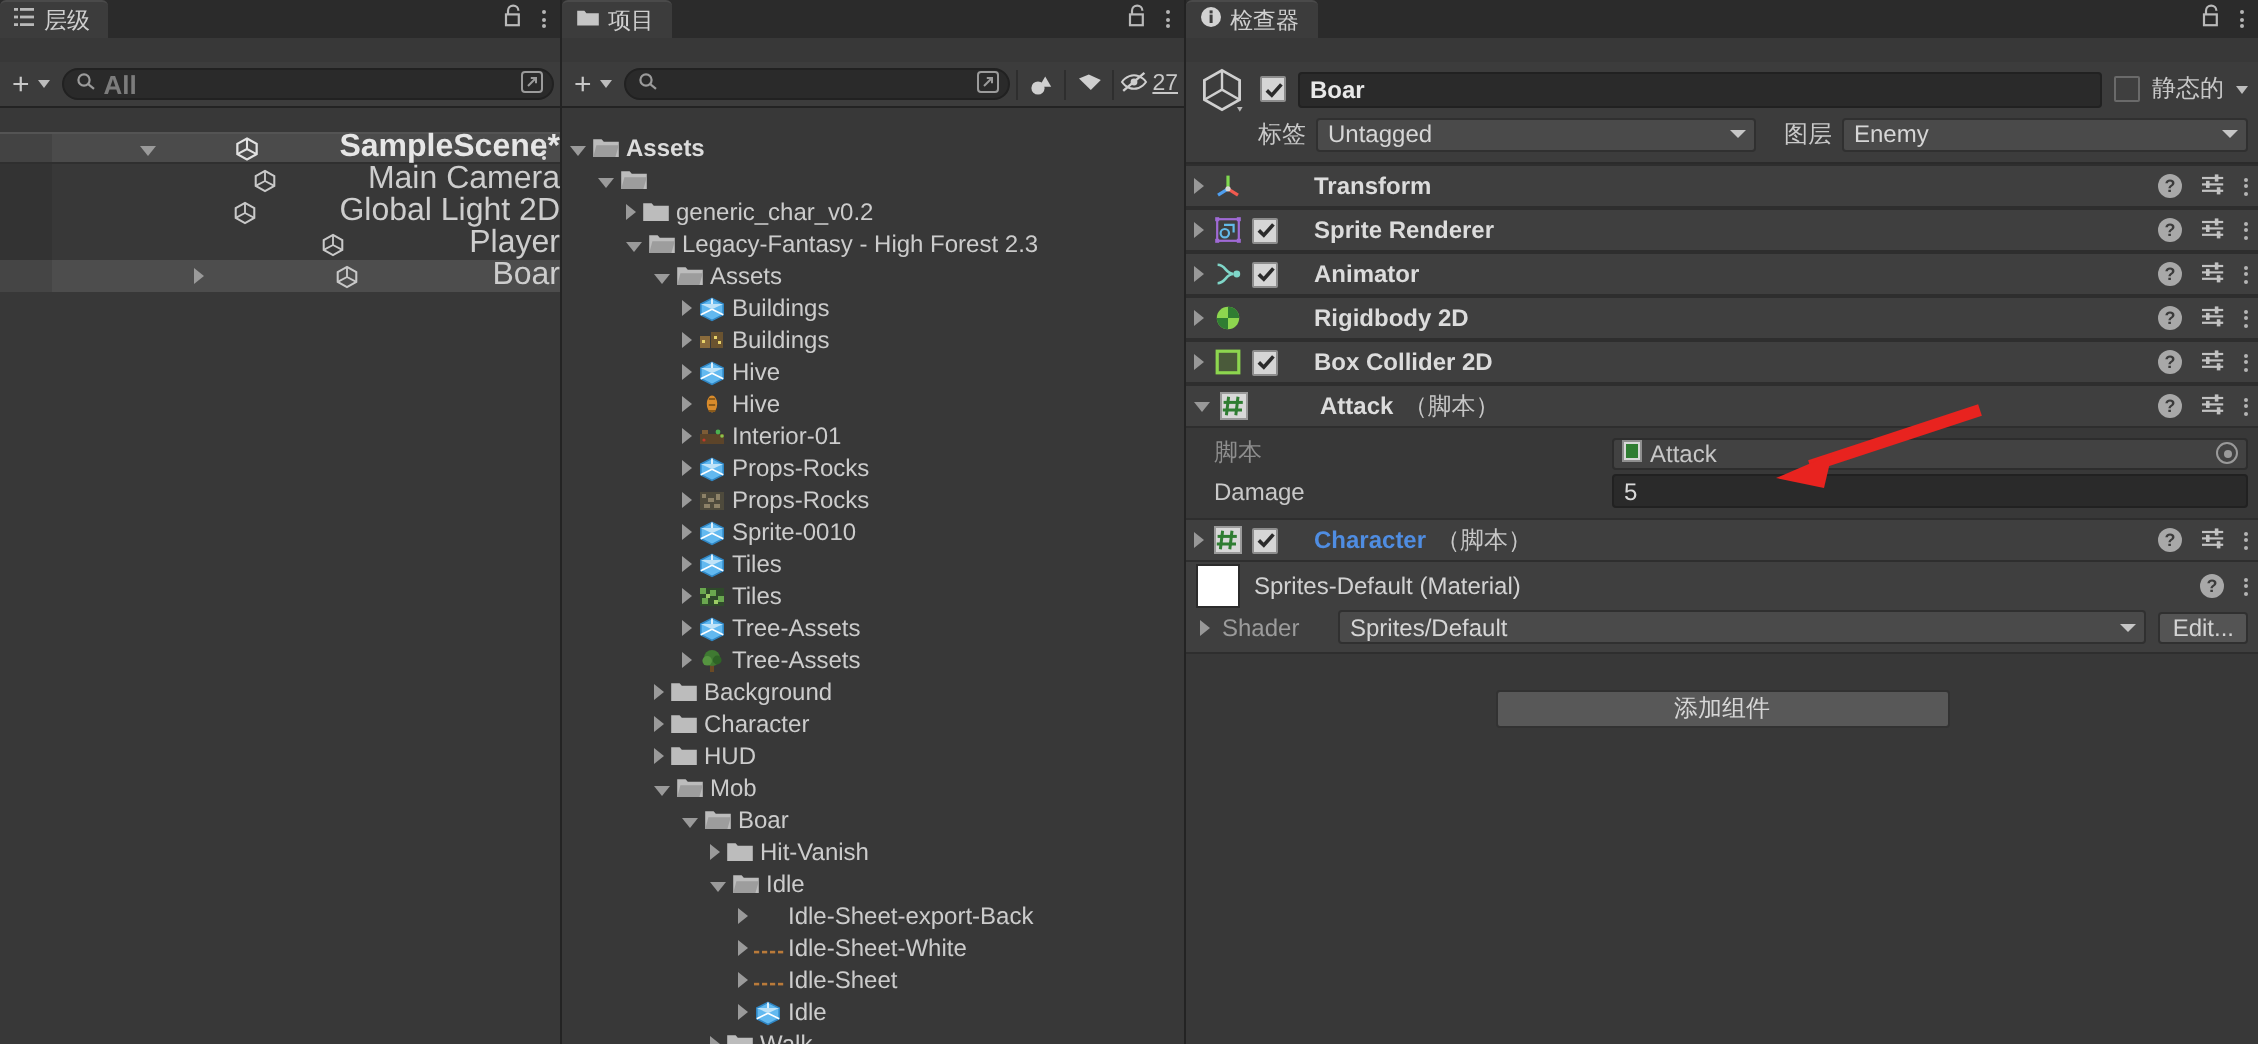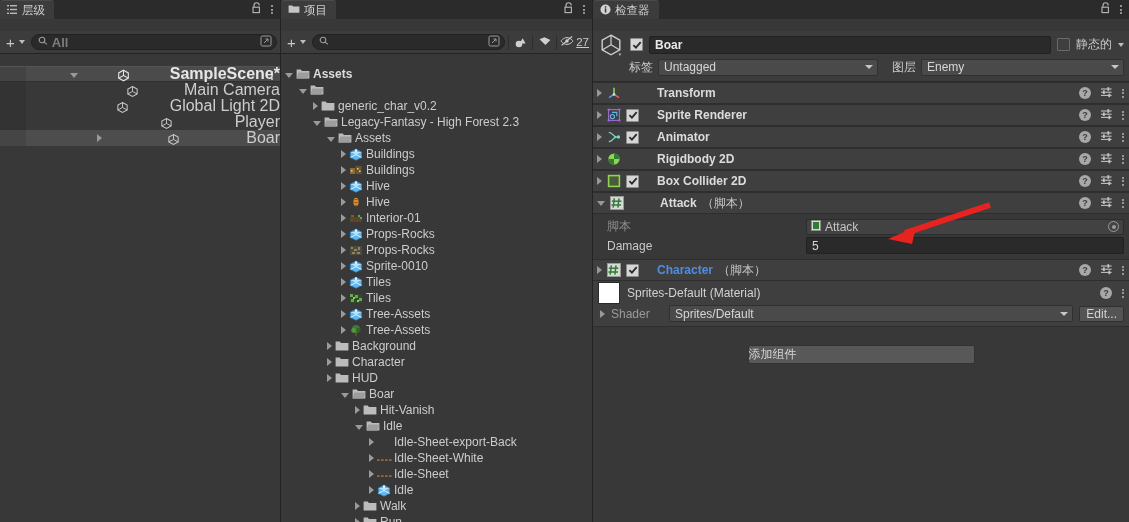--- a/index.html
+++ b/index.html
@@ -129,21 +129,21 @@
   .mat-name { color:#d2d2d2; font-size:12px; }
   .mat-row2 { display:flex; align-items:center; gap:6px; height:17px; margin-top:3px; }
   .btn-edit {
     height:16px; background:#545454; border:1px solid #303030; border-radius:2px;
     display:flex;align-items:center;justify-content:center; padding:0 6px; color:#d3d3d3; font-size:12px;
   }
 
   .addcomp-wrap { display:flex; justify-content:center; padding-top:18px; }
   .btn-addcomp {
     width:227px;height:19px;background:#585858;border:1px solid #323232;border-radius:2px;
-    display:flex;align-items:center;color:#d6d6d6; font-size:12px;
+    display:flex;align-items:center;justify-content:center; color:#d6d6d6; font-size:12px;
   }
 
   #arrow-annotation { position:absolute; left:0; top:0; pointer-events:none; }
 </style>
 </head>
 <body>
 
 <div id="app">
 
   <div class="panel" id="hierarchy">
@@ -538,20 +538,29 @@
               </svg></span>
             <span>Character</span>
           </div>
           <div class="p-row">
             <span class="indentpad" style="width:46px"></span>
             <span class="tri"></span>
             <span class="fold-icon"><svg width="14" height="12" viewBox="0 0 14 12">
                 <path d="M0.6 1.6h4.2l1.1 1.3h7.5v7.6H0.6z" fill="#bcbcbc"></path>
               </svg></span>
             <span>HUD</span>
+          </div>
+          <div class="p-row">
+            <span class="indentpad" style="width:46px"></span>
+            <span class="tri open"></span>
+            <span class="fold-icon"><svg width="14" height="12" viewBox="0 0 14 12">
+                <path d="M0.6 1.6h4.2l1.1 1.3h7.5v7.6H0.6z" fill="#bcbcbc"></path>
+                <path d="M2.2 4.6h11.2l-1.7 5.9H0.6z" fill="#9d9d9d"></path>
+              </svg></span>
+            <span>Mob</span>
           </div>
           <div class="p-row">
             <span class="indentpad" style="width:60px"></span>
             <span class="tri open"></span>
             <span class="fold-icon"><svg width="14" height="12" viewBox="0 0 14 12">
                 <path d="M0.6 1.6h4.2l1.1 1.3h7.5v7.6H0.6z" fill="#bcbcbc"></path>
                 <path d="M2.2 4.6h11.2l-1.7 5.9H0.6z" fill="#9d9d9d"></path>
               </svg></span>
             <span>Boar</span>
           </div>

